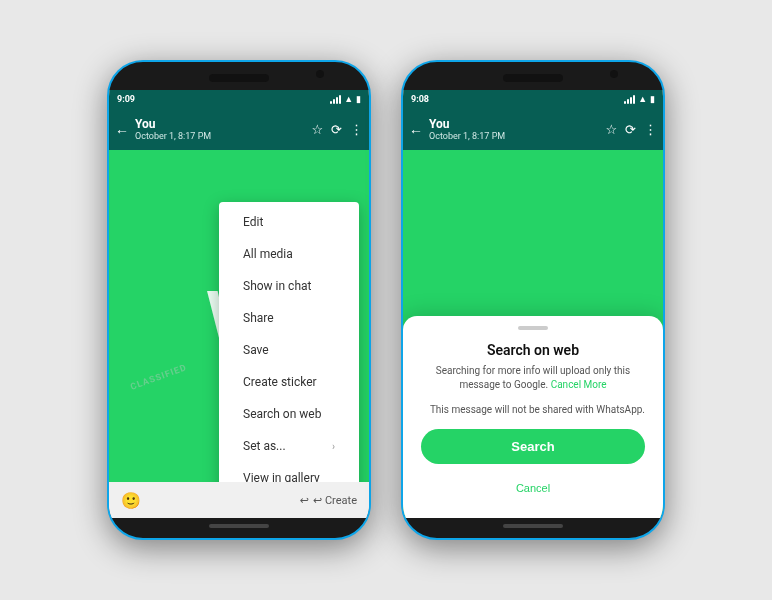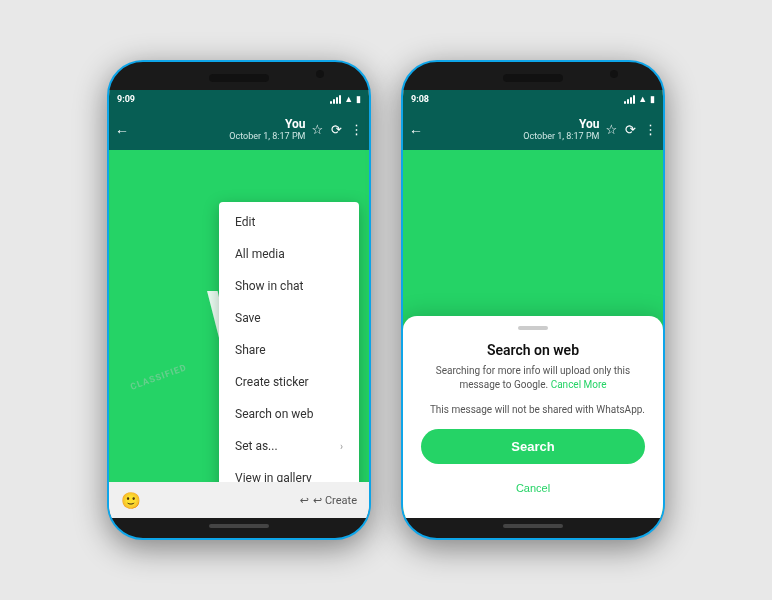--- a/index.html
+++ b/index.html
@@ -95,21 +95,21 @@
       gap: 6px;
       flex-shrink: 0;
       height: 42px;
     }
 
     .back-arrow {
       font-size: 14px;
       color: #fff;
     }
 
-    .contact-info { flex: 1; text-align: right; }
+    .contact-info { flex: 1; }
     .contact-name { font-size: 12px; font-weight: bold; }
     .contact-date { font-size: 9px; color: #d0e8e5; }
 
     .top-bar-icons {
       display: flex;
       gap: 8px;
       color: #fff;
       font-size: 13px;
     }
 
@@ -153,21 +153,21 @@
     
     .dropdown-menu {
       position: absolute;
       top: 52px;
       right: 10px;
       background: #fff;
       border-radius: 4px;
       box-shadow: 0 4px 16px rgba(0,0,0,0.25);
       z-index: 100;
       min-width: 140px;
-      padding: 4px 0;
+      padding: 4px 8px;
     }
 
     .menu-item {
       padding: 9px 16px;
       font-size: 12px;
       color: #333;
       display: flex;
       align-items: center;
       justify-content: space-between;
       cursor: pointer;
@@ -339,24 +339,24 @@
         <div class="menu-item">
           <span>Edit</span>
         </div>
         <div class="menu-item">
           <span>All media</span>
         </div>
         <div class="menu-item">
           <span>Show in chat</span>
         </div>
         <div class="menu-item">
+          <span>Share</span>
+        </div>
+        <div class="menu-item">
           <span>Save</span>
-        </div>
-        <div class="menu-item">
-          <span>Share</span>
         </div>
         <div class="menu-item">
           <span>Create sticker</span>
         </div>
         <div class="menu-item">
           <span>Search on web</span>
         </div>
         <div class="menu-item">
           <span>Set as...</span>
           <span style="font-size:10px;color:#999">›</span>

